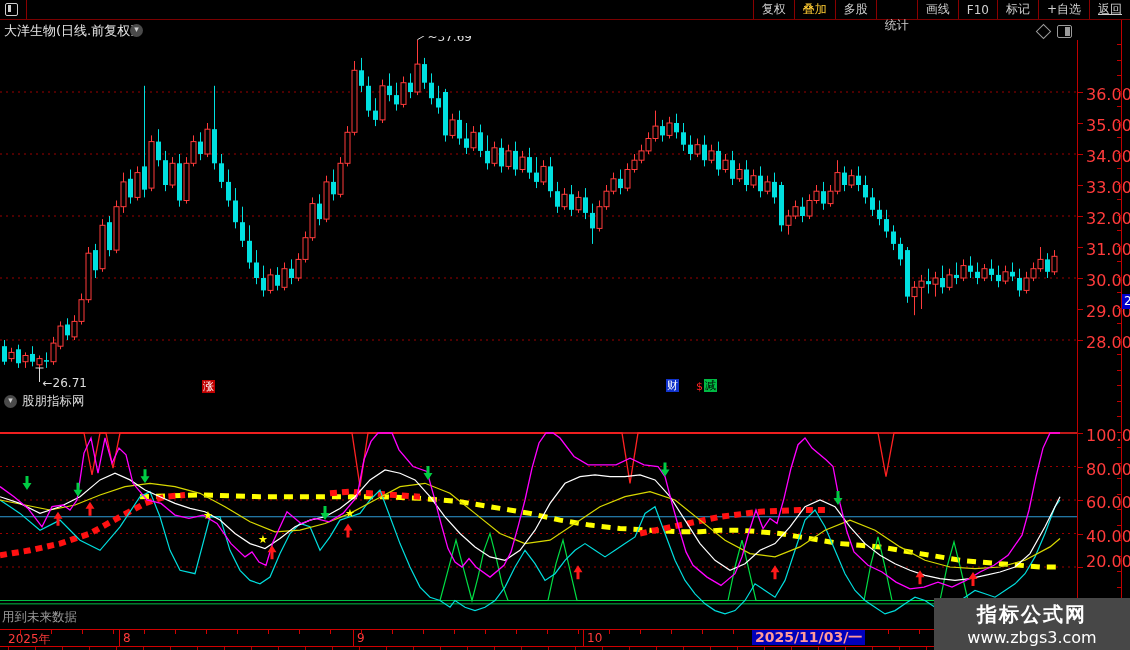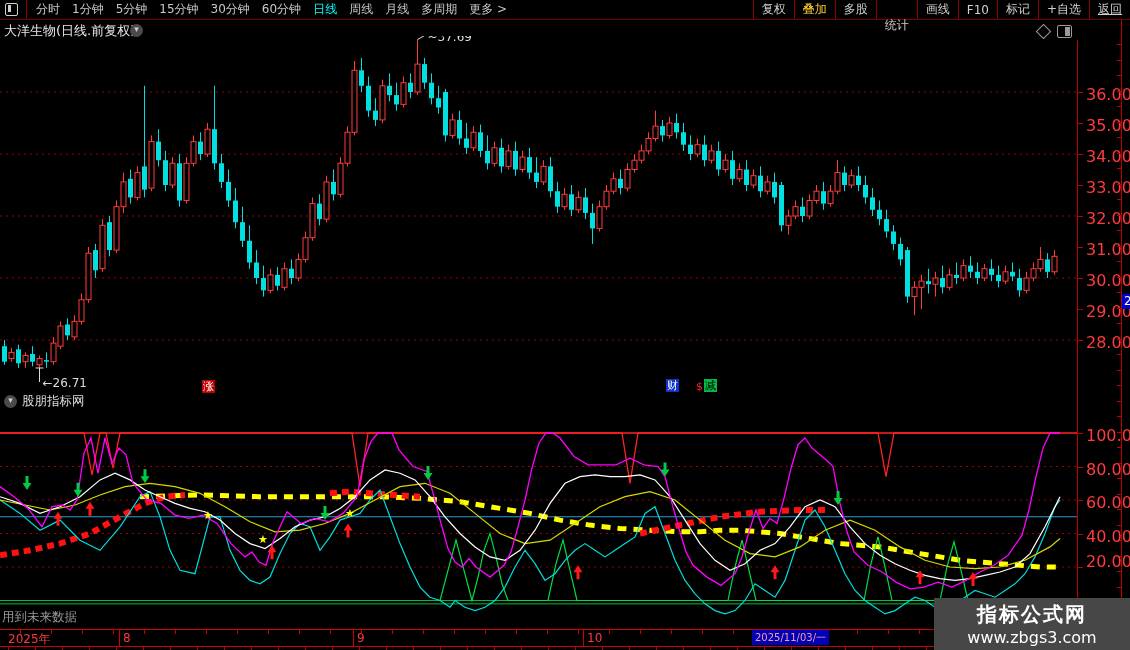--- a/index.html
+++ b/index.html
@@ -36,54 +36,41 @@
   .indhdr{position:absolute;left:0;top:393px;width:1075px;height:16px;display:flex;align-items:center;
           font-size:12.5px;white-space:nowrap;overflow:hidden;}
   .indhdr .fld{margin-right:7px;}
   
   .warn-text{position:absolute;left:2px;top:609px;color:#9a9a9a;font-size:12.5px;}
   .timeline{position:absolute;left:0;top:629px;width:1130px;height:16px;background:#000;
             border-top:1px solid #d00000;border-bottom:1px solid #d00000;}
   .tl-label{position:absolute;top:1px;color:#ff3b3b;font-size:12px;}
   .tl-tick{position:absolute;top:0;width:1px;height:4px;background:#d00000;}
   .tl-div{position:absolute;top:0;width:1px;height:16px;background:#d00000;}
-  .tl-date{position:absolute;top:0px;height:15px;background:#0000bb;color:#ff9a9a;font-size:10px;
-           line-height:15px;padding:0 3px;z-index:3;}
+  .tl-date{position:absolute;top:0px;height:15px;background:#0000bb;color:#ff9a9a;font-size:14px;
+           line-height:15px;padding:0 3px;z-index:3;font-weight:bold;}
   .subticks{position:absolute;left:0;top:646px;width:1130px;height:4px;}
   .subticks i{position:absolute;bottom:-1px;width:1px;height:4px;background:#b00000;}
   .watermark{position:absolute;right:0;bottom:0;width:196px;height:52px;background:#474747;z-index:9;
              color:#fff;text-align:center;}
   .wm1{font-size:20px;font-weight:bold;margin-top:3px;letter-spacing:2px;}
   .wm2{font-size:16px;}
   svg{position:absolute;left:0;}
 </style>
 </head>
 <body>
 
 <div class="root">
 
   <div class="toolbar">
     <div class="tb-left">
       <span class="panel-ico">
           <i></i>
         </span>
       <span class="tb-div"></span>
-      <span id="tb-left-items" style="display:flex">
-          <span class="tb-item">分时</span>
-          <span class="tb-item">1分钟</span>
-          <span class="tb-item">5分钟</span>
-          <span class="tb-item">15分钟</span>
-          <span class="tb-item">30分钟</span>
-          <span class="tb-item">60分钟</span>
-          <span class="tb-item active">日线</span>
-          <span class="tb-item">周线</span>
-          <span class="tb-item">月线</span>
-          <span class="tb-item">多周期</span>
-          <span class="tb-item">更多 &gt;</span>
-        </span>
     </div>
     <div class="tb-right" id="tb-right-items">
         <span class="tb-sep"></span>
         <span class="tb-btn" style="color: rgb(208, 208, 208);">复权</span>
         <span class="tb-sep"></span>
         <span class="tb-btn" style="color: rgb(255, 204, 51);">叠加</span>
         <span class="tb-sep"></span>
         <span class="tb-btn" style="color: rgb(208, 208, 208);">多股</span>
         <span class="tb-sep"></span>
         <span class="tb-btn" style="color: rgb(208, 208, 208); margin-top: 32px;">统计</span>

